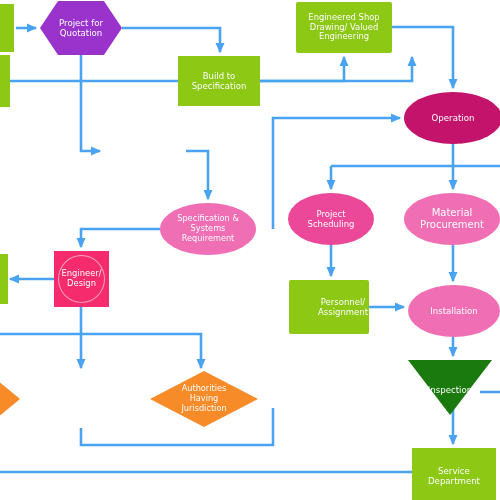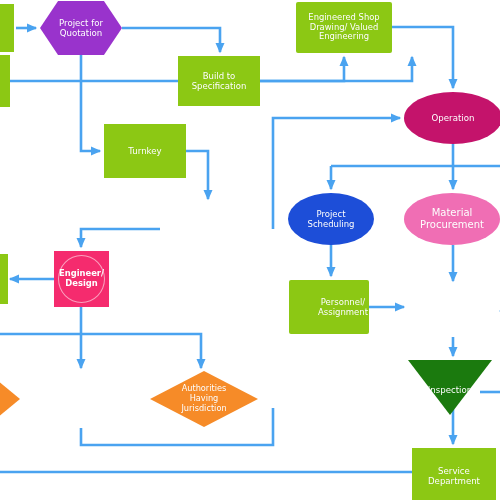--- a/index.html
+++ b/index.html
@@ -48,21 +48,20 @@
   .tri-down{
     clip-path:polygon(0% 0%, 100% 0%, 50% 100%);
     align-items:center;
     padding-top:6px;
   }
   .diamond{
     clip-path:polygon(50% 0%, 100% 50%, 50% 100%, 0% 50%);
   }
   .sq-circle{
     position:relative;
-    font-weight:bold;
   }
   .sq-circle .ring{
     position:absolute;
     left:4px; top:4px; right:4px; bottom:4px;
     border-radius:50%;
     border:1px solid rgba(255,255,255,0.55);
     pointer-events:none;
   }
   .sq-circle .lbl{ position:relative; z-index:2; }
 </style>
@@ -123,43 +122,48 @@
       <div class="node rect" style="left: 178px; top: 56px; width: 82px; height: 50px; background: rgb(140, 200, 20); font-size: 8.5px;">
         <span class="lbl">Build to
 Specification</span>
       </div>
       <div class="node rect" style="left: -26px; top: 55px; width: 36px; height: 52px; background: rgb(140, 200, 20); font-size: 8.5px;">
         <span class="lbl"></span>
       </div>
       <div class="node ellipse" style="left: 404px; top: 92px; width: 98px; height: 52px; background: rgb(196, 19, 107); font-size: 8.6px;">
         <span class="lbl">Operation</span>
       </div>
-      <div class="node rect" style="left: 104px; top: 124px; width: 82px; height: 54px; background: rgb(140, 200, 20); font-size: 8.6px;">
-        <span class="lbl">Turnkey</span>
+      <div class="node ellipse" style="left: 160px; top: 203px; width: 96px; height: 52px; background: rgb(240, 110, 180); font-size: 8.2px;">
+        <span class="lbl">Specification &amp;
+Systems
+Requirement</span>
       </div>
-      <div class="node ellipse" style="left: 288px; top: 193px; width: 86px; height: 52px; background: #1d4ed8; font-size: 8.5px;">
+      <div class="node ellipse" style="left: 288px; top: 193px; width: 86px; height: 52px; background: #ec4899; font-size: 8.5px;">
         <span class="lbl">Project
 Scheduling</span>
       </div>
       <div class="node ellipse" style="left: 404px; top: 193px; width: 96px; height: 52px; background: rgb(240, 110, 180); font-size: 10px;">
         <span class="lbl">Material
 Procurement</span>
       </div>
       <div class="node sq-circle" style="left: 54px; top: 251px; width: 55px; height: 56px; background: rgb(245, 43, 110); font-size: 8.4px;">
         <span class="ring"></span>
         <span class="lbl">Engineer/
 Design</span>
       </div>
       <div class="node rect" style="left: -26px; top: 254px; width: 34px; height: 50px; background: rgb(140, 200, 20); font-size: 8.5px;">
         <span class="lbl"></span>
       </div>
       <div class="node round" style="left: 289px; top: 280px; width: 80px; height: 54px; background: rgb(140, 200, 20); font-size: 8.5px; padding-left: 28px;">
         <span class="lbl">Personnel/
 Assignment</span>
       </div>
+      <div class="node ellipse" style="left: 408px; top: 285px; width: 92px; height: 52px; background: rgb(240, 110, 180); font-size: 8.6px;">
+        <span class="lbl">Installation</span>
+      </div>
       <div class="node tri-down" style="left: 408px; top: 360px; width: 84px; height: 55px; background: rgb(27, 122, 14); font-size: 8.6px;">
         <span class="lbl">Inspection</span>
       </div>
       <div class="node diamond" style="left: 150px; top: 371px; width: 108px; height: 56px; background: rgb(246, 139, 40); font-size: 8.2px;">
         <span class="lbl">Authorities
 Having
 Jurisdiction</span>
       </div>
       <div class="node diamond" style="left: -38px; top: 375px; width: 58px; height: 48px; background: rgb(246, 139, 40); font-size: 8.2px;"></div>
       <div class="node rect" style="left: 412px; top: 448px; width: 84px; height: 56px; background: rgb(140, 200, 20); font-size: 8.6px;">

